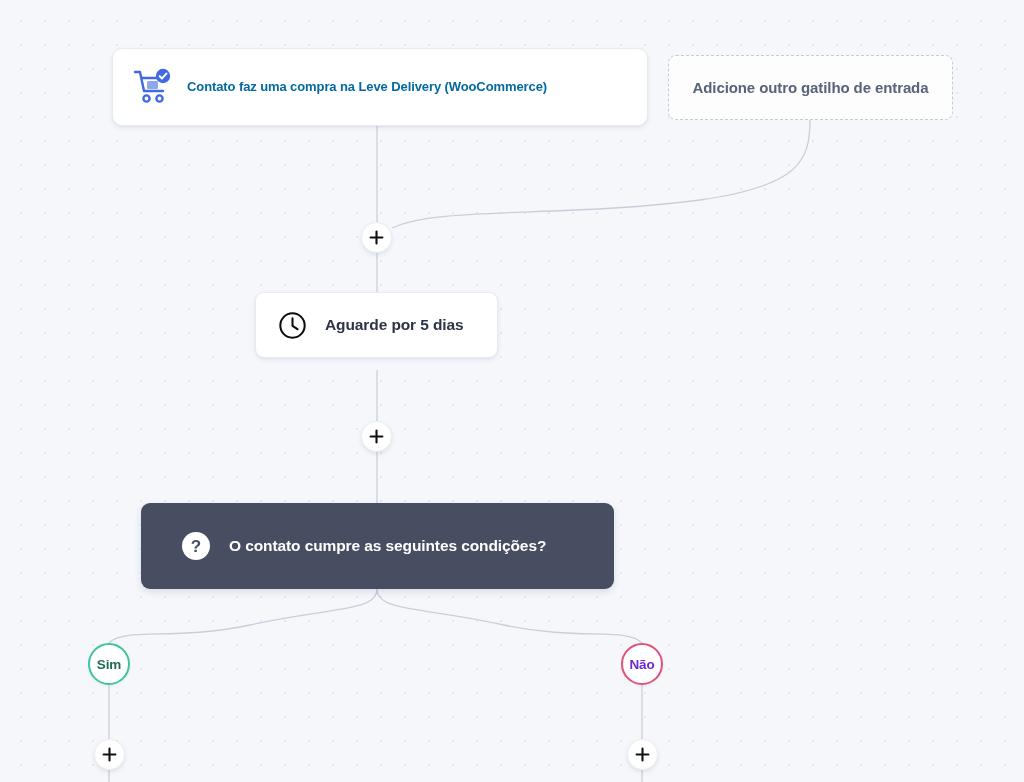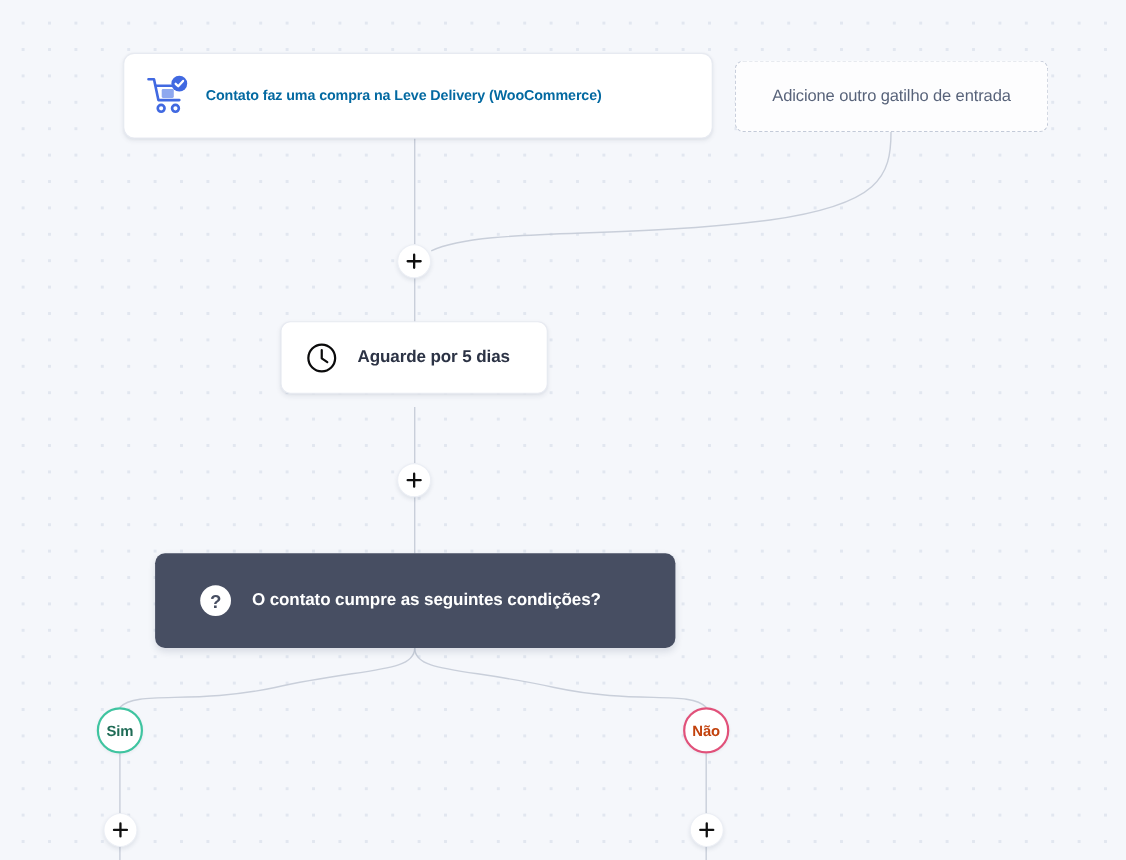--- a/index.html
+++ b/index.html
@@ -81,20 +81,21 @@
     background: #fdfdfe;
     display: flex;
     align-items: center;
     justify-content: center;
     cursor: pointer;
   }
   .add-trigger-label {
     font-size: 15px;
     color: #58637a;
     letter-spacing: -0.1px;
+    font-weight: bold;
   }
 
   
   .node-wait {
     left: 255px;
     top: 292px;
     width: 243px;
     height: 66px;
     padding: 0 20px 0 22px;
     gap: 18px;
@@ -190,21 +191,21 @@
   .branch-yes {
     left: 88px;
     top: 643px;
     border: 2px solid #3fc4a0;
     color: #1f6b55;
   }
   .branch-no {
     left: 621px;
     top: 643px;
     border: 2px solid #e1517a;
-    color: #c2410c;
+    color: #6d28d9;
   }
 </style>
 </head>
 <body>
 
 <div class="canvas">
 
   <svg class="edges" viewBox="0 0 1024 782" xmlns="http://www.w3.org/2000/svg">
     <g fill="none" stroke="#c9cfda" stroke-width="1.3">
 

